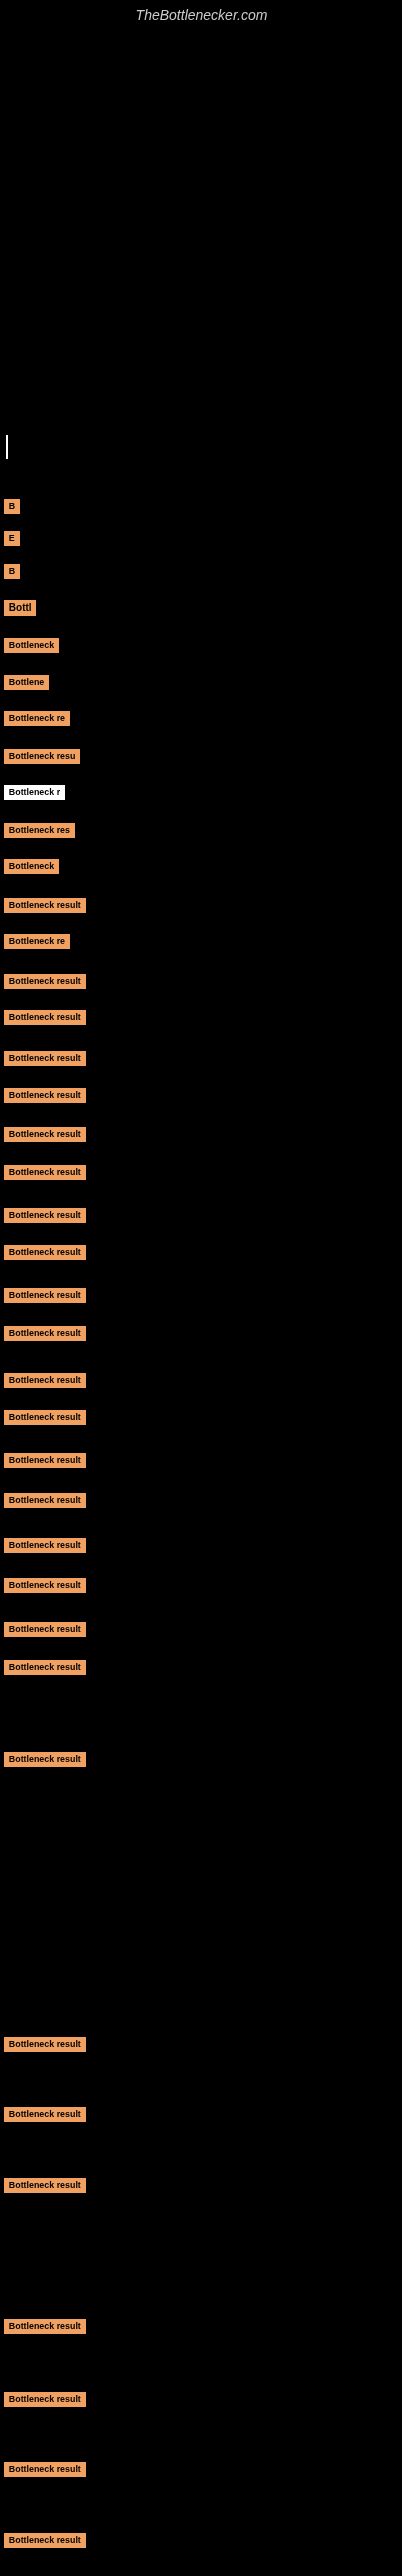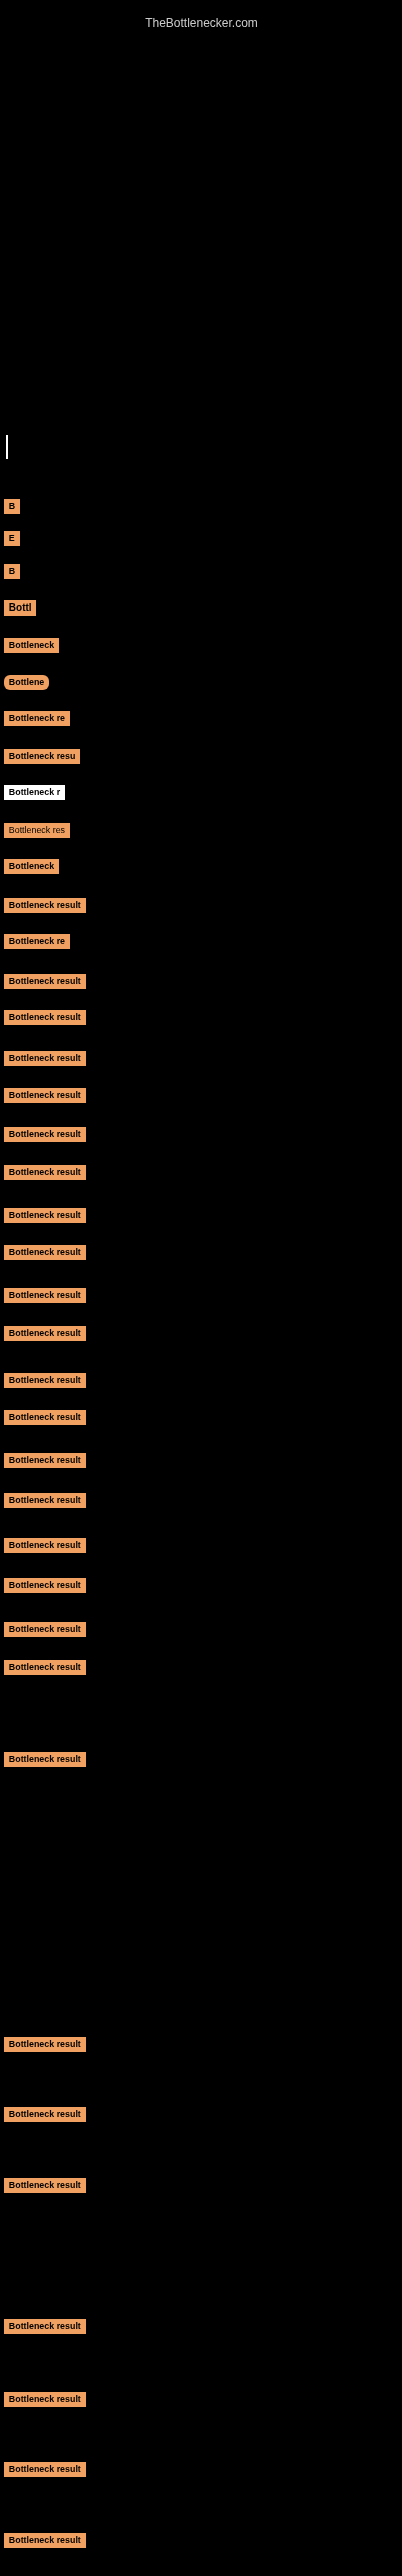--- a/index.html
+++ b/index.html
@@ -9,24 +9,25 @@
     }
     body {
       background-color: #000000;
       width: 403px;
       min-height: 2576px;
       font-family: Arial, sans-serif;
       position: relative;
     }
     .site-title {
       color: #cccccc;
-      font-size: 12px;
+      font-size: 14px;
       text-align: center;
-      padding-top: 16px;
+      padding-top: 7px;
       padding-bottom: 3.2px;
+      font-style: italic;
     }
     .main-chart-area {
       background-color: #000000;
       width: 100%;
       height: 419px;
       position: relative;
     }
     .cursor-line {
       position: absolute;
       left: 6.4px;
@@ -51,25 +52,25 @@
 
 <div id="bottleneck-container" style="position:relative; width:403px;">
 </div>
 
 <div style="position: absolute; top: 0px; left: 0px; width: 403px; height: 2576px; pointer-events: none;">
     <div style="position: absolute; top: 499px; left: 4px; background-color: rgb(240, 160, 96); color: rgb(0, 0, 0); font-size: 8.9px; font-weight: bold; padding: 2.4px 4.8px; white-space: nowrap; overflow: hidden; max-width: 31px;">B</div>
     <div style="position: absolute; top: 531px; left: 4px; background-color: rgb(240, 160, 96); color: rgb(0, 0, 0); font-size: 8.9px; font-weight: bold; padding: 2.4px 4.8px; white-space: nowrap; overflow: hidden; max-width: 31px;">E</div>
     <div style="position: absolute; top: 564px; left: 4px; background-color: rgb(240, 160, 96); color: rgb(0, 0, 0); font-size: 8.9px; font-weight: bold; padding: 2.4px 4.8px; white-space: nowrap; overflow: hidden; max-width: 31px;">B</div>
     <div style="position: absolute; top: 600px; left: 4px; background-color: rgb(240, 160, 96); color: rgb(0, 0, 0); font-size: 10px; font-weight: bold; padding: 2.4px 4.8px; white-space: nowrap; overflow: hidden; max-width: 52px;">Bottl</div>
     <div style="position: absolute; top: 638px; left: 4px; background-color: rgb(240, 160, 96); color: rgb(0, 0, 0); font-size: 8.9px; font-weight: bold; padding: 2.4px 4.8px; white-space: nowrap; overflow: hidden; max-width: 81px;">Bottleneck</div>
-    <div style="position: absolute; top: 675px; left: 4px; background-color: rgb(240, 160, 96); color: rgb(0, 0, 0); font-size: 8.9px; font-weight: bold; padding: 2.4px 4.8px; white-space: nowrap; overflow: hidden; max-width: 69px; border-radius: 6px;">Bottlene</div>
+    <div style="position: absolute; top: 675px; left: 4px; background-color: rgb(240, 160, 96); color: rgb(0, 0, 0); font-size: 8.9px; font-weight: bold; padding: 2.4px 4.8px; white-space: nowrap; overflow: hidden; max-width: 69px;">Bottlene</div>
     <div style="position: absolute; top: 711px; left: 4px; background-color: rgb(240, 160, 96); color: rgb(0, 0, 0); font-size: 8.9px; font-weight: bold; padding: 2.4px 4.8px; white-space: nowrap; overflow: hidden; max-width: 97px;">Bottleneck re</div>
     <div style="position: absolute; top: 749px; left: 4px; background-color: rgb(240, 160, 96); color: rgb(0, 0, 0); font-size: 8.9px; font-weight: bold; padding: 2.4px 4.8px; white-space: nowrap; overflow: hidden; max-width: 108px; text-align: center;">Bottleneck resu</div>
     <div style="position: absolute; top: 785px; left: 4px; background-color: #ffffff; color: rgb(0, 0, 0); font-size: 8.9px; font-weight: bold; padding: 2.4px 4.8px; white-space: nowrap; overflow: hidden; max-width: 93px;">Bottleneck r</div>
-    <div style="position: absolute; top: 823px; left: 4px; background-color: rgb(240, 160, 96); color: rgb(0, 0, 0); font-size: 8.9px; font-weight: normal; padding: 2.4px 4.8px; white-space: nowrap; overflow: hidden; max-width: 101px;">Bottleneck res</div>
+    <div style="position: absolute; top: 823px; left: 4px; background-color: rgb(240, 160, 96); color: rgb(0, 0, 0); font-size: 8.9px; font-weight: bold; padding: 2.4px 4.8px; white-space: nowrap; overflow: hidden; max-width: 101px;">Bottleneck res</div>
     <div style="position: absolute; top: 859px; left: 4px; background-color: rgb(240, 160, 96); color: rgb(0, 0, 0); font-size: 8.9px; font-weight: bold; padding: 2.4px 4.8px; white-space: nowrap; overflow: hidden; max-width: 81px;">Bottleneck</div>
     <div style="position: absolute; top: 898px; left: 4px; background-color: rgb(240, 160, 96); color: rgb(0, 0, 0); font-size: 8.9px; font-weight: bold; padding: 2.4px 4.8px; white-space: nowrap; overflow: hidden; max-width: 119px;">Bottleneck result</div>
     <div style="position: absolute; top: 934px; left: 4px; background-color: rgb(240, 160, 96); color: rgb(0, 0, 0); font-size: 8.9px; font-weight: bold; padding: 2.4px 4.8px; white-space: nowrap; overflow: hidden; max-width: 97px;">Bottleneck re</div>
     <div style="position: absolute; top: 974px; left: 4px; background-color: rgb(240, 160, 96); color: rgb(0, 0, 0); font-size: 8.9px; font-weight: bold; padding: 2.4px 4.8px; white-space: nowrap; overflow: hidden; max-width: 119px;">Bottleneck result</div>
     <div style="position: absolute; top: 1010px; left: 4px; background-color: rgb(240, 160, 96); color: rgb(0, 0, 0); font-size: 8.9px; font-weight: bold; padding: 2.4px 4.8px; white-space: nowrap; overflow: hidden; max-width: 119px;">Bottleneck result</div>
     <div style="position: absolute; top: 1051px; left: 4px; background-color: rgb(240, 160, 96); color: rgb(0, 0, 0); font-size: 8.9px; font-weight: bold; padding: 2.4px 4.8px; white-space: nowrap; overflow: hidden; max-width: 129px;">Bottleneck result</div>
     <div style="position: absolute; top: 1088px; left: 4px; background-color: rgb(240, 160, 96); color: rgb(0, 0, 0); font-size: 8.9px; font-weight: bold; padding: 2.4px 4.8px; white-space: nowrap; overflow: hidden; max-width: 129px;">Bottleneck result</div>
     <div style="position: absolute; top: 1127px; left: 4px; background-color: rgb(240, 160, 96); color: rgb(0, 0, 0); font-size: 8.9px; font-weight: bold; padding: 2.4px 4.8px; white-space: nowrap; overflow: hidden; max-width: 129px;">Bottleneck result</div>
     <div style="position: absolute; top: 1165px; left: 4px; background-color: rgb(240, 160, 96); color: rgb(0, 0, 0); font-size: 8.9px; font-weight: bold; padding: 2.4px 4.8px; white-space: nowrap; overflow: hidden; max-width: 129px;">Bottleneck result</div>
     <div style="position: absolute; top: 1208px; left: 4px; background-color: rgb(240, 160, 96); color: rgb(0, 0, 0); font-size: 8.9px; font-weight: bold; padding: 2.4px 4.8px; white-space: nowrap; overflow: hidden; max-width: 135px;">Bottleneck result</div>

